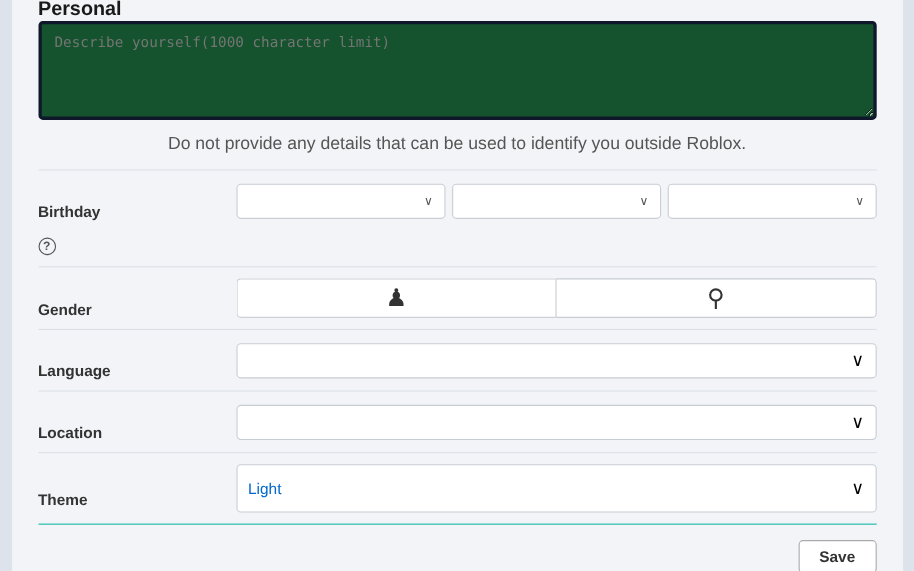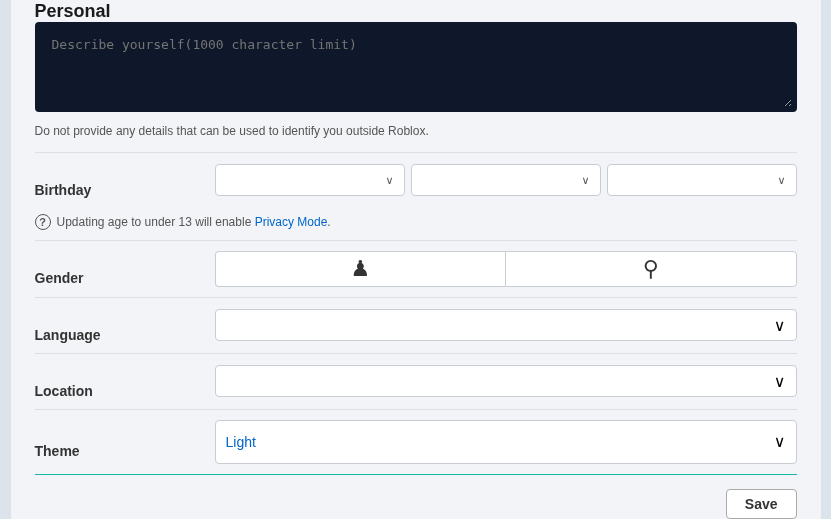--- a/index.html
+++ b/index.html
@@ -25,33 +25,34 @@
       font-weight: 700;
       color: #1a1a1a;
     }
     .textarea-wrapper {
       width: 100%;
       margin-bottom: 8px;
     }
     .bio-textarea {
       width: 100%;
       height: 90px;
-      border: 5px solid #0f172a;
+      border: 3px solid #0f172a;
       border-radius: 4px;
       padding: 10px 12px;
       font-size: 13px;
       color: #aaa;
       resize: vertical;
-      background: #0f172a;
+      background: #14532d;
       outline: none;
     }
     .privacy-note {
-      font-size: 12px;
+      font-size: 16px;
       color: #555;
       margin-bottom: 14px;
+      text-align: center;
     }
     .form-row {
       display: flex;
       align-items: center;
       padding: 10px 0;
       border-top: 1px solid #dce0e6;
     }
     .form-label {
       font-size: 14px;
       font-weight: 600;
@@ -216,23 +217,20 @@
           <span class="chevron">∨</span>
         </div>
       </div>
     </div>
   </div>
 
   <div class="age-note-row">
     <div class="help-icon">
       <span>?</span>
     </div>
-    <div class="age-note-text">
-      <span>Updating age to under 13 will enable </span><a href="#">Privacy Mode</a><span>.</span>
-    </div>
   </div>
 
   <div class="form-row">
     <div class="form-label">Gender</div>
     <div class="form-control">
       <div class="gender-buttons">
         <div class="gender-btn">
           <span class="gender-icon-male">♟</span>
         </div>
         <div class="gender-btn">

